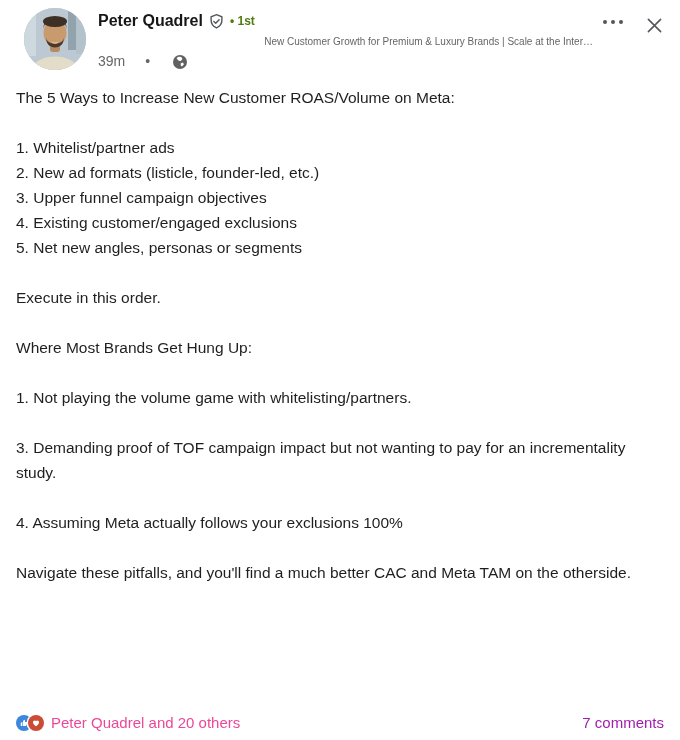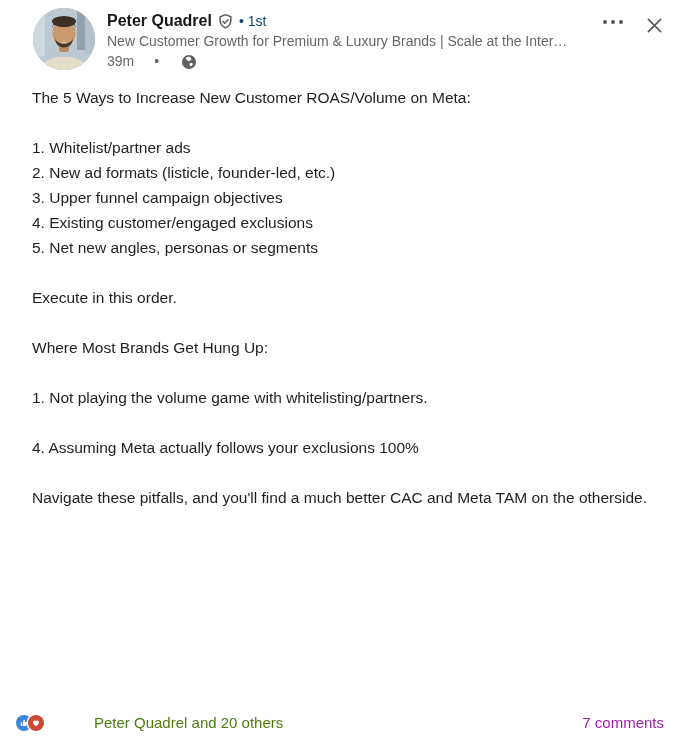--- a/index.html
+++ b/index.html
@@ -16,21 +16,22 @@
     background: #ffffff;
     display: flex;
     flex-direction: column;
     position: relative;
   }
 
   
   .header {
     display: flex;
     align-items: flex-start;
-    padding: 8px 14px 0 33px;
+    padding: 8px 14px 0 24px;
+    text-align: right;
   }
   .avatar {
     width: 62px;
     height: 62px;
     border-radius: 50%;
     overflow: hidden;
     flex: 0 0 62px;
     cursor: pointer;
     background: #bcc8d2;
   }
@@ -49,26 +50,27 @@
   }
   .actor-name {
     font-size: 16px;
     font-weight: 700;
     color: #171717;
     cursor: pointer;
     white-space: nowrap;
   }
   .verified-badge { display: inline-flex; align-items: center; cursor: pointer; }
   .connection-degree {
-    font-size: 14px;
-    color: #0c4a6e;
+    font-size: 12px;
+    color: #4d7c0f;
     white-space: nowrap;
+    font-weight: bold;
   }
   .headline {
-    font-size: 14px;
+    font-size: 10px;
     color: #666666;
     line-height: 19px;
     white-space: nowrap;
     overflow: hidden;
     max-width: 500px;
   }
   .time-row {
     display: flex;
     align-items: center;
     gap: 20px;
@@ -99,21 +101,21 @@
     background: #54565a;
   }
   .close-btn {
     cursor: pointer;
     padding: 1px;
     display: flex;
   }
 
   
   .post-body {
-    padding: 14px 18px 0 32px;
+    padding: 14px 18px 0 16px;
     font-size: 15.5px;
     line-height: 25px;
     color: #1f1f1f;
   }
   .post-body p {
     margin: 0 0 25px 0;
     white-space: pre-line;
   }
   .post-body p:last-child { margin-bottom: 15px; }
 
@@ -144,21 +146,21 @@
     align-items: center;
     justify-content: center;
   }
   .reaction.like { background: #3b87dd; z-index: 1; }
   .reaction.love {
     background: #cb4b34;
     margin-left: -4px;
     z-index: 2;
     box-shadow: 0 0 0 1.5px #ffffff;
   }
-  .reactors-text { color: #4d7c0f; margin-left: 43px; }
+  .reactors-text { color: #ec4899; }
   .comments-link { color: #a21caf; cursor: pointer; white-space: nowrap; }
 </style>
 </head>
 <body>
 
 <div class="card">
 
   <div class="header">
     <div class="avatar">
       <svg width="62" height="62" viewBox="0 0 62 62">
@@ -218,20 +220,21 @@
   <div class="post-body">
     <p>The 5 Ways to Increase New Customer ROAS/Volume on Meta:</p>
     <p>1. Whitelist/partner ads
 2. New ad formats (listicle, founder-led, etc.)
 3. Upper funnel campaign objectives
 4. Existing customer/engaged exclusions
 5. Net new angles, personas or segments</p>
     <p>Execute in this order.</p>
     <p>Where Most Brands Get Hung Up:</p>
     <p>1. Not playing the volume game with whitelisting/partners.</p>
+    <p>3. Demanding proof of TOF campaign impact but not wanting to pay for an incrementality study.</p>
     <p>4. Assuming Meta actually follows your exclusions 100%</p>
     <p>Navigate these pitfalls, and you'll find a much better CAC and Meta TAM on the otherside.</p>
   </div>
 
   <div class="social-bar">
     <div class="social-left">
       <span class="reaction-icons">
         <span class="reaction like">
           <svg width="10" height="10" viewBox="0 0 16 16">
             <path fill="#ffffff" d="M2.8 7.1h2v5.6h-2zM5.8 12.7V7.3l1.8-4.1c.1-.3.4-.5.7-.5.7 0 1.3.6 1.3 1.3v2.3h2.2c.8 0 1.4.8 1.2 1.6l-.8 3.4c-.2.8-.9 1.4-1.7 1.4z"></path>

